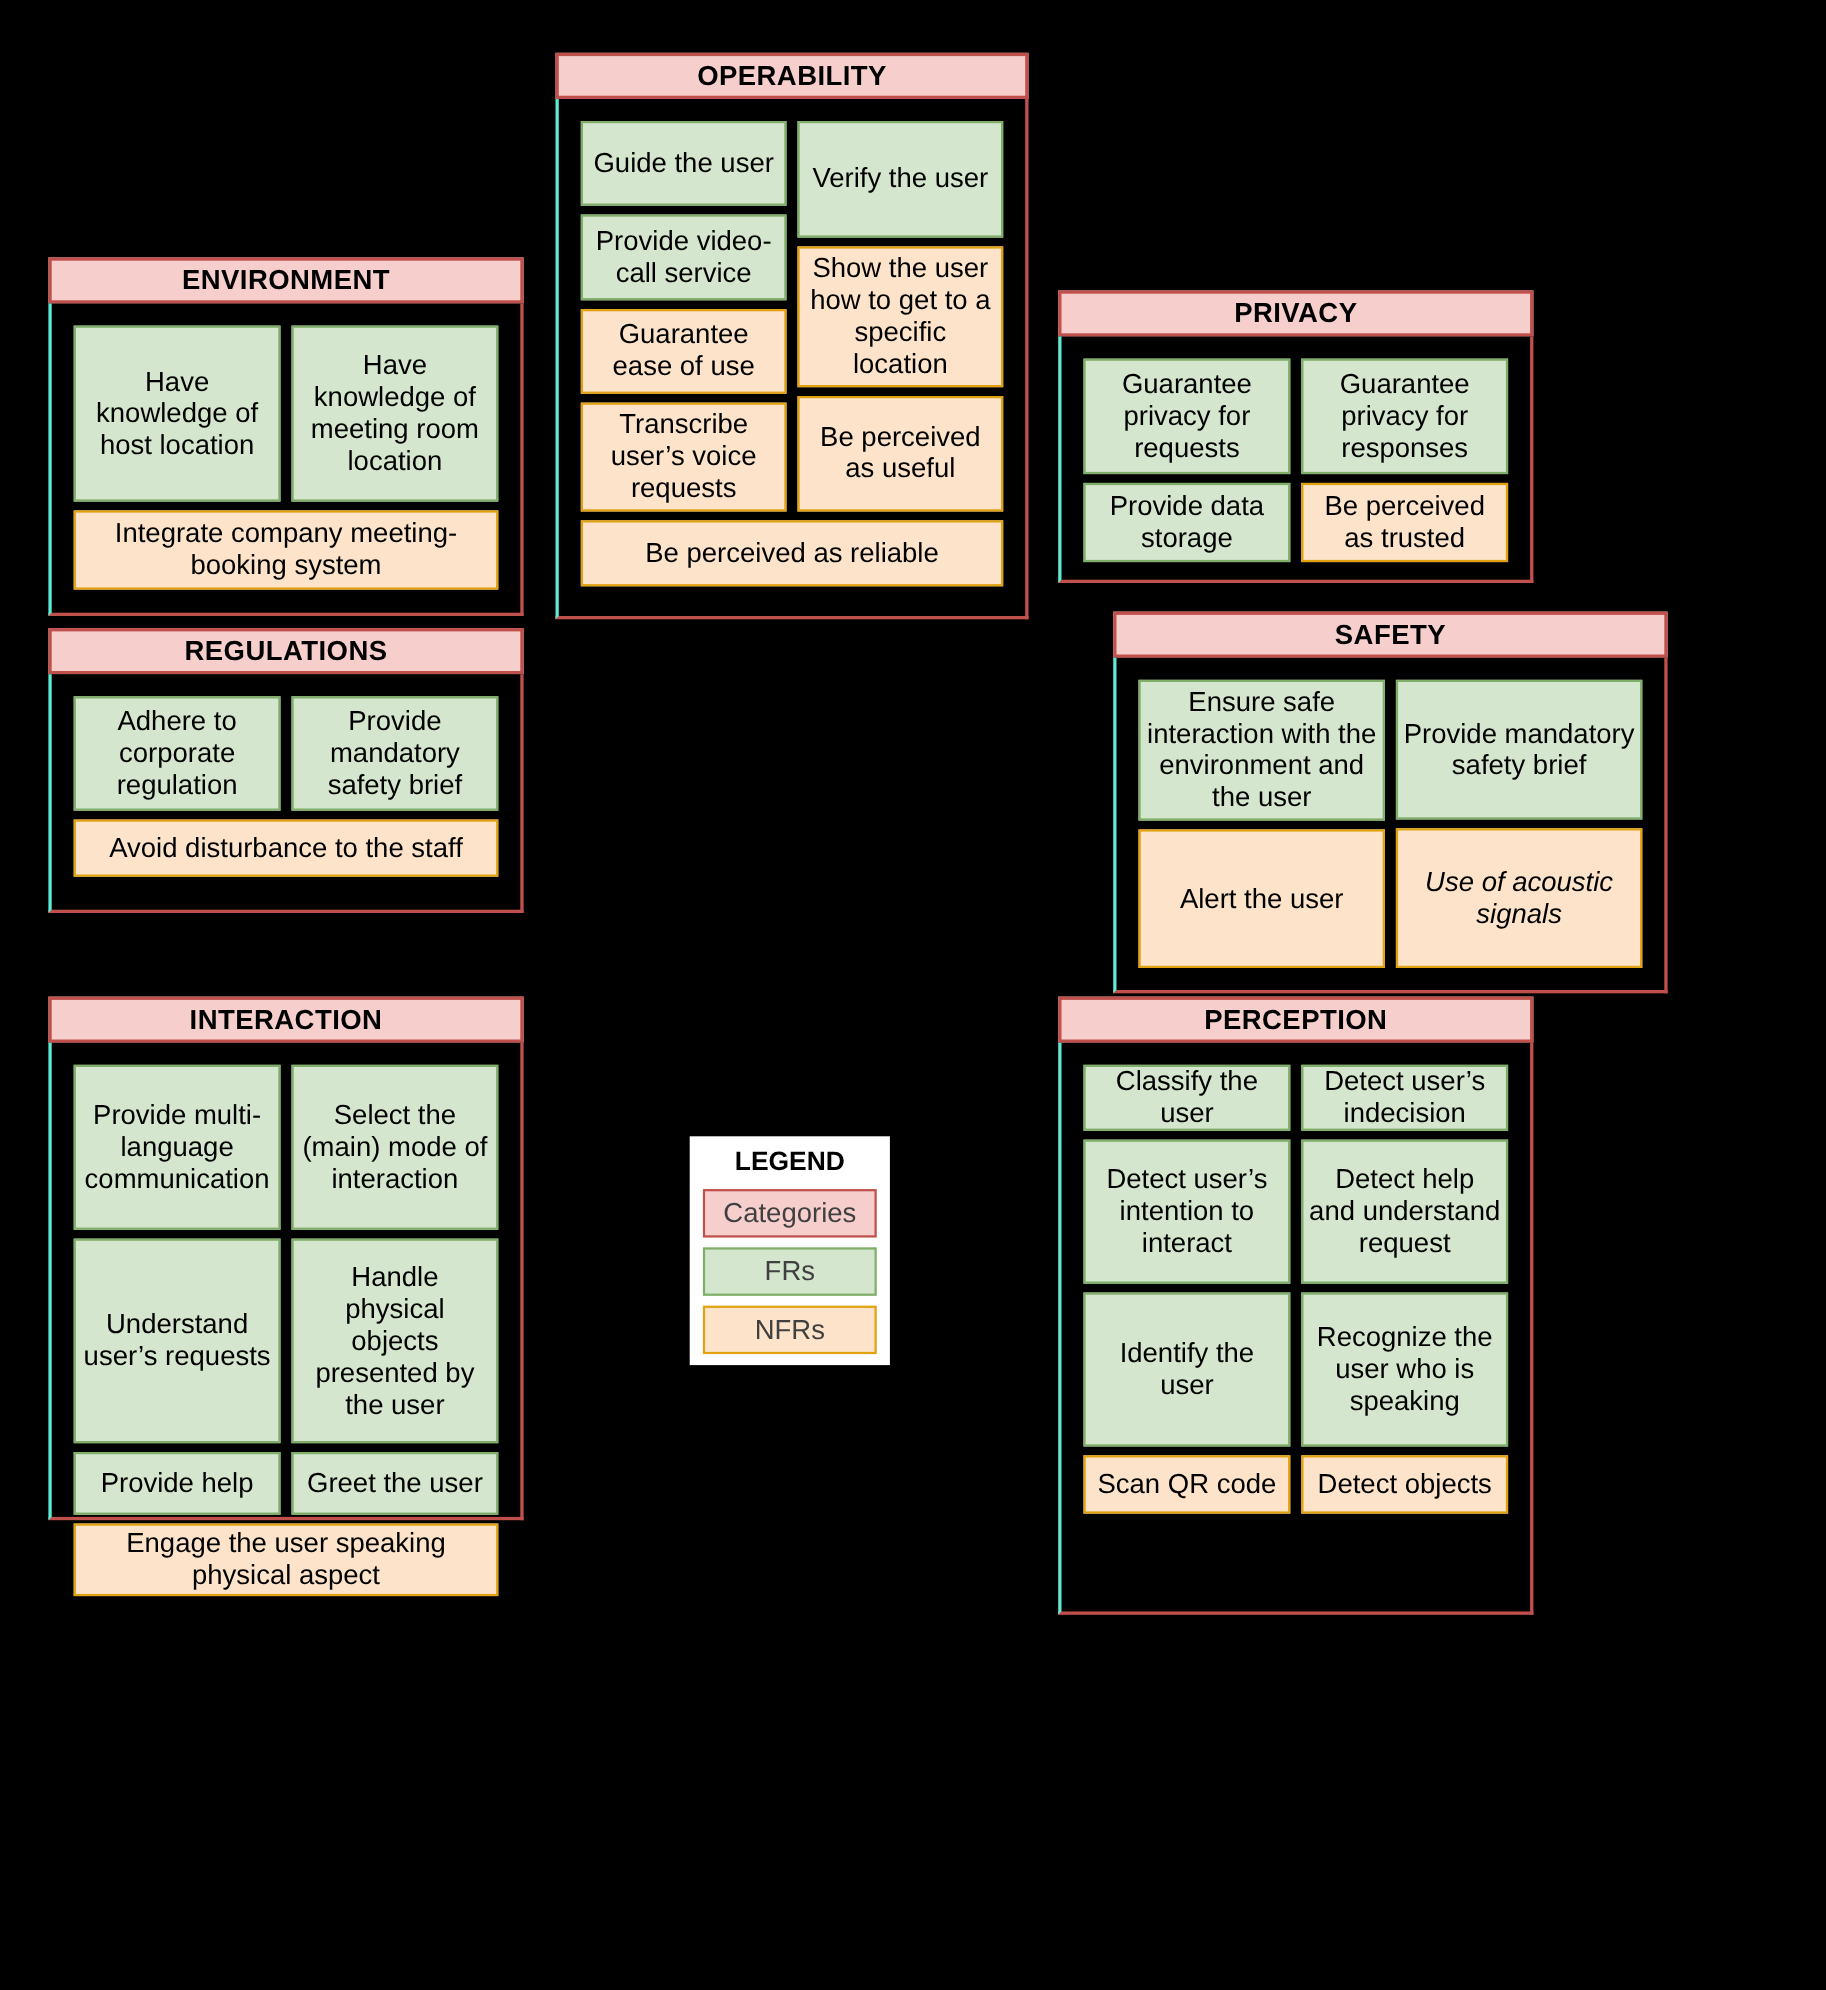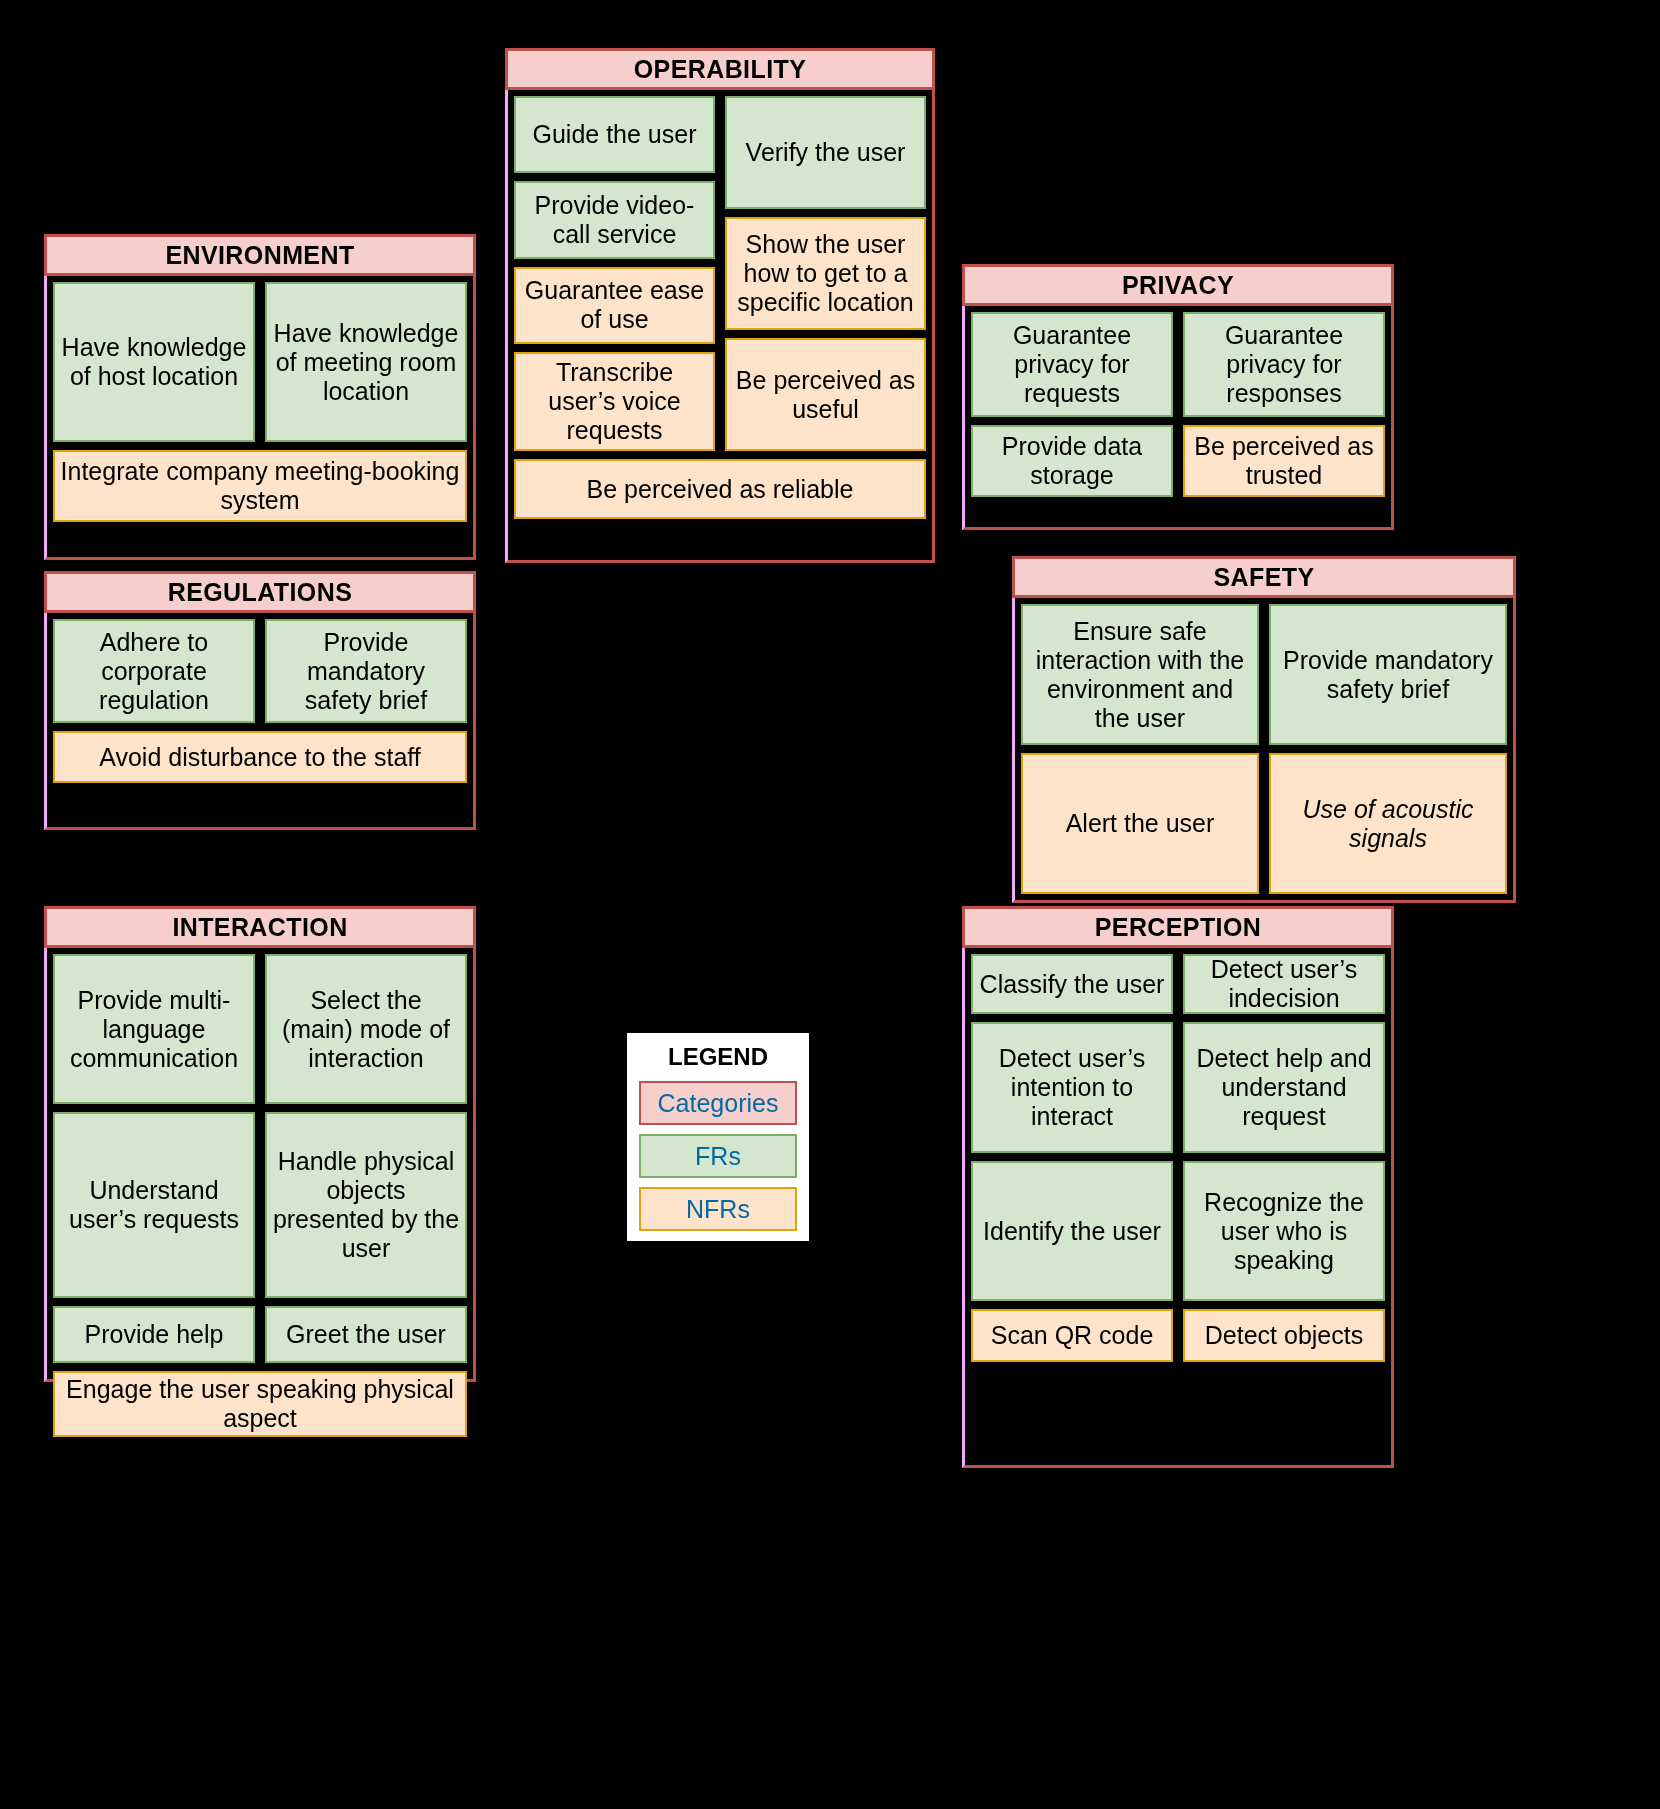--- a/index.html
+++ b/index.html
@@ -30,25 +30,25 @@
     text-align: center;
     display: flex;
     align-items: center;
     justify-content: center;
     letter-spacing: 0.4px;
     height: 42px;
   }
 
   .panel-body {
     box-sizing: border-box;
-    border-left: 3px solid #f0abfc;
+    border-left: 3px solid #5eead4;
     border-right: 3px solid #bf504c;
     border-bottom: 3px solid #bf504c;
     background: #000000;
-    padding: 6px;
+    padding: 20px;
     display: flex;
     flex-direction: column;
     gap: 8px;
   }
 
   .row {
     display: flex;
     gap: 10px;
     flex: 0 0 auto;
   }
@@ -155,21 +155,21 @@
     color: #000000;
     margin-bottom: 1px;
   }
   #legend .swatch {
     box-sizing: border-box;
     height: 46px;
     display: flex;
     align-items: center;
     justify-content: center;
     font-size: 25px;
-    color: #0369a1;
+    color: #404040;
   }
   #legend .sw-cat { background: #f6cfcd; border: 2px solid #bf504c; }
   #legend .sw-fr  { background: #d4e6cd; border: 2px solid #7fae68; }
   #legend .sw-nfr { background: #fce3c9; border: 2px solid #e2a210; }
 </style>
 </head>
 <body>
 
 <div class="panel" id="panel-environment">
   <div class="panel-header">ENVIRONMENT</div>

